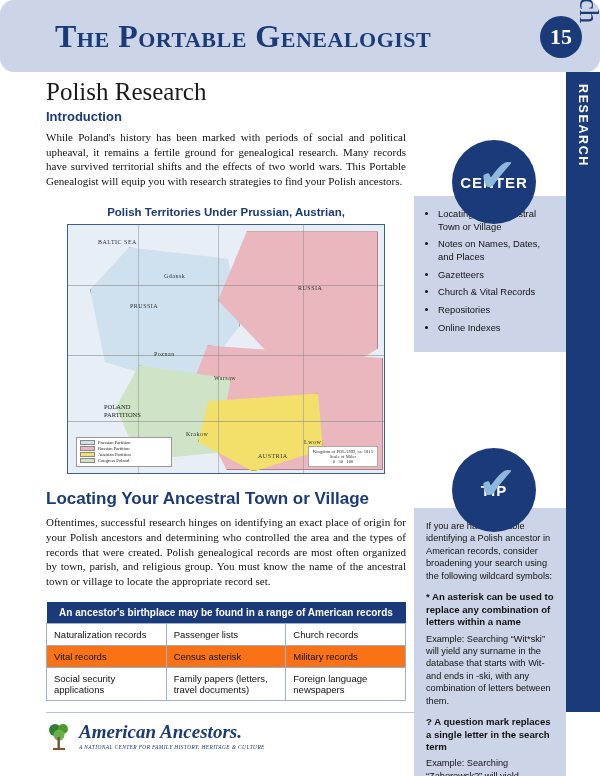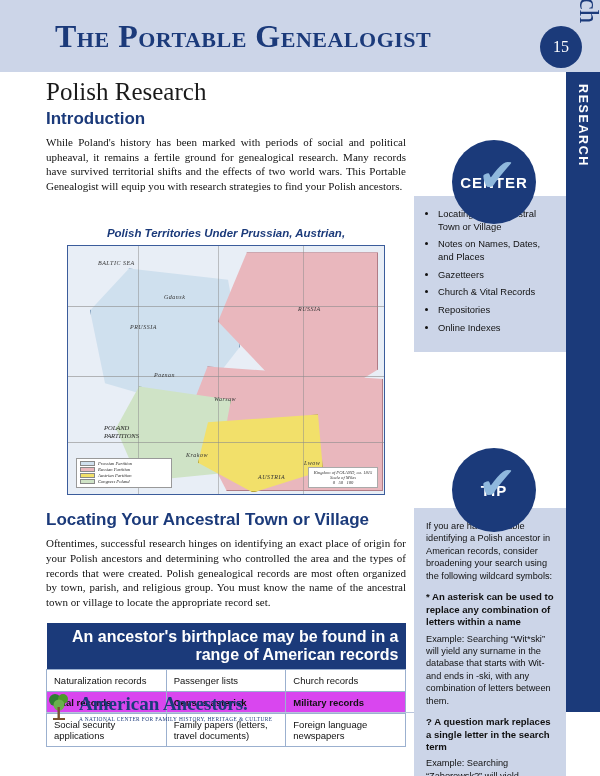--- a/index.html
+++ b/index.html
@@ -9,36 +9,37 @@
     font-family:"Liberation Sans", sans-serif;
     background:#ffffff;
     position:relative;
     overflow:hidden;
   }
 
   
   .header {
     position:absolute; top:0; left:0; width:600px; height:72px;
     background:#ccd5e8;
+    border-radius:14px;
   }
   .header-title {
     position:absolute; left:55px; top:18px;
     font-family:"Liberation Serif", serif;
     font-weight:bold;
     font-size:32px;
     color:#1b3a7a;
     letter-spacing:0.5px;
     font-variant:small-caps;
     white-space:nowrap;
   }
   .issue-circle {
-    position:absolute; right:18px; top:26px;
+    position:absolute; right:18px; top:16px;
     width:42px; height:42px; border-radius:50%;
     background:#1b3a7a; color:#fff;
-    font-size:16px; font-weight:normal;
+    font-size:22px; font-weight:bold;
     display:flex; align-items:center; justify-content:center;
     font-family:"Liberation Serif", serif;
   }
 
   
   .right-bar {
     position:absolute; right:0; top:72px; width:34px; height:640px;
     background:#1b3a7a;
   }
   .right-bar-text {
@@ -75,35 +76,35 @@
   }
   .byline {
     font-family:"Liberation Serif", serif;
     font-style:italic;
     font-size:11.5px;
     color:#1a1a1a;
     margin:0 0 16px 0;
   }
   .section-head {
     color:#1b3a7a;
-    font-size:17px;
+    font-size:13px;
     font-weight:bold;
     margin:0 0 6px 0;
   }
   .body-text {
     font-family:"Liberation Serif", serif;
     font-size:11px;
     line-height:1.33;
     color:#111;
     text-align:justify;
     margin:0;
   }
 
   
-  .map-block { margin-top:32px;font-style:italic; }
+  .map-block { margin-top:16px; }
   .map-caption {
     text-align:center;
     color:#1b3a7a;
     font-weight:bold;
     font-size:11.5px;
     line-height:1.3;
     margin-bottom:5px;
   }
   .map-frame {
     width:318px; height:250px;
@@ -166,32 +167,32 @@
   }
 
   
   .sec2 { margin-top:15px; }
   .sec2 .section-head { font-size:17px; }
 
   
   .tbl { width:100%; border-collapse:collapse; margin-top:13px; }
   .tbl th {
     background:#1b3a7a; color:#fff;
-    font-size:16px; text-align:right;
+    font-size:10px; text-align:center;
     padding:5px 7px; font-weight:bold;
   }
   .tbl td {
     border:1px solid #9bb0cf;
     font-size:9.5px;
     padding:5px 7px;
     vertical-align:top;
     color:#111;
     width:33.33%;
   }
-  .tbl tr.alt td { background:#d946ef;font-weight:bold; }
+  .tbl tr.alt td { background:#f97316; }
 
   .badge {
     position:absolute;
     width:84px; height:84px; border-radius:50%;
     background:#1b3a7a; color:#fff;
     display:flex; align-items:center; justify-content:center;
     font-size:15px; font-weight:bold; letter-spacing:1px;
     z-index:3;
   }
   .check {
@@ -213,21 +214,21 @@
     background:#ccd5e8; padding:12px 10px 10px 12px;
     z-index:1;
   }
   .tip-text { font-size:9.2px; line-height:1.35; color:#111; margin:0 0 9px 0; }
   .tip-head { font-size:9.6px; font-weight:bold; color:#111; margin:0 0 4px 0; line-height:1.3; }
 
   
   .footer-rule {
     position:absolute; left:46px; top:712px; width:508px; height:1px; background:#b8c4dc;
   }
-  .logo { position:absolute; left:46px; top:692px; display:flex; align-items:flex-end; }
+  .logo { position:absolute; left:46px; top:722px; display:flex; align-items:flex-start;font-style:italic; }
   .logo-mark {
     width:26px; height:30px; margin-right:7px; position:relative;
   }
   .logo-text-main {
     font-family:"Liberation Serif", serif;
     font-size:19px; font-weight:bold; color:#1b3a7a; line-height:1;
   }
   .logo-text-sub {
     font-size:5.4px; color:#1b3a7a; letter-spacing:.4px; margin-top:3px;
     font-family:"Liberation Serif", serif;

